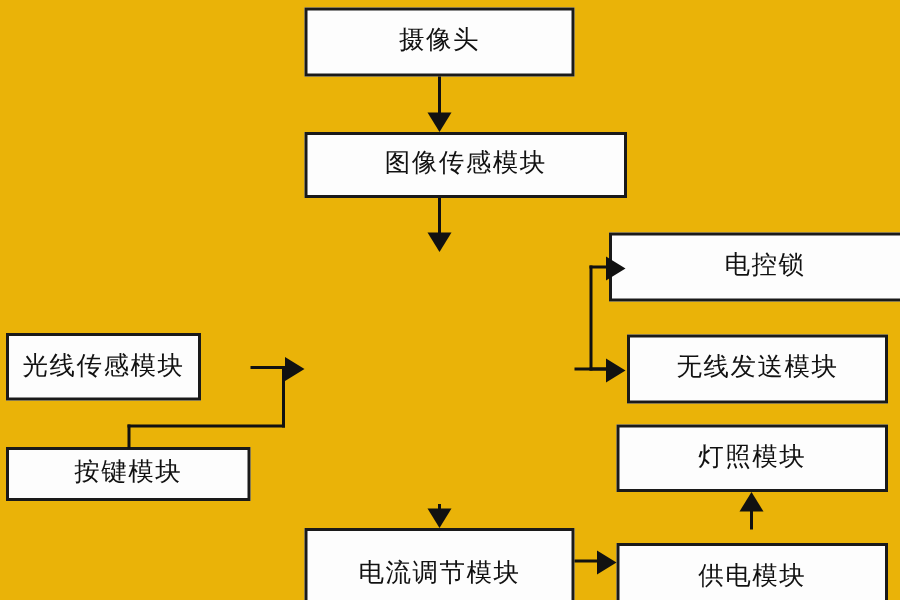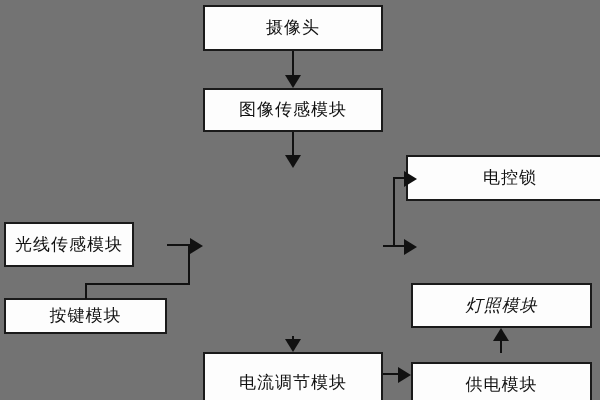--- a/index.html
+++ b/index.html
@@ -7,21 +7,21 @@
     padding: 0;
     background: #ffffff;
   }
   body {
     font-family: "DejaVu Sans", "Liberation Sans", sans-serif;
   }
   #diagram-canvas {
     position: relative;
     width: 600px;
     height: 400px;
-    background: #737373;
+    background: #eab308;
     overflow: hidden;
   }
   .node {
     position: absolute;
     box-sizing: border-box;
     border: 2px solid #1a1a1a;
     background: #fdfdfd;
     display: flex;
     align-items: center;
     justify-content: center;
@@ -30,27 +30,27 @@
     letter-spacing: 1px;
     line-height: 1;
     white-space: nowrap;
   }
   .node .node-label {
     display: block;
     padding-bottom: 1px;
   }
   
   #node-camera       { left: 203px; top: 5px;   width: 180px; height: 46px; }
-  #node-image-sensor { left: 203px; top: 88px;  width: 180px; height: 44px; }
+  #node-image-sensor { left: 203px; top: 88px;  width: 215px; height: 44px; }
   #node-control      { left: 203px; top: 168px; width: 180px; height: 168px; }
   #node-light-sensor { left: 4px;   top: 222px; width: 130px; height: 45px; }
   #node-key          { left: 4px;   top: 298px; width: 163px; height: 36px; }
   #node-lock         { left: 406px; top: 155px; width: 208px; height: 46px; }
   #node-wireless     { left: 418px; top: 223px; width: 174px; height: 46px; }
-  #node-lamp         { left: 411px; top: 283px; width: 181px; height: 45px; font-style: italic; }
+  #node-lamp         { left: 411px; top: 283px; width: 181px; height: 45px; }
   #node-power        { left: 411px; top: 352px; width: 181px; height: 45px; margin-top: 10px; }
   #node-current      { left: 203px; top: 352px; width: 180px; height: 61px; }
 
   
   .edge {
     position: absolute;
     background: #111111;
   }
   .edge.h { height: 2px; }
   .edge.v { width: 2px; }
@@ -94,20 +94,23 @@
   </div>
 
   <div class="node" id="node-key">
     <span class="node-label">按键模块</span>
   </div>
 
   <div class="node" id="node-lock">
     <span class="node-label">电控锁</span>
   </div>
 
+  <div class="node" id="node-wireless">
+    <span class="node-label">无线发送模块</span>
+  </div>
 
   <div class="node" id="node-lamp">
     <span class="node-label">灯照模块</span>
   </div>
 
   <div class="node" id="node-power">
     <span class="node-label">供电模块</span>
   </div>
 
   <div class="node" id="node-current">

